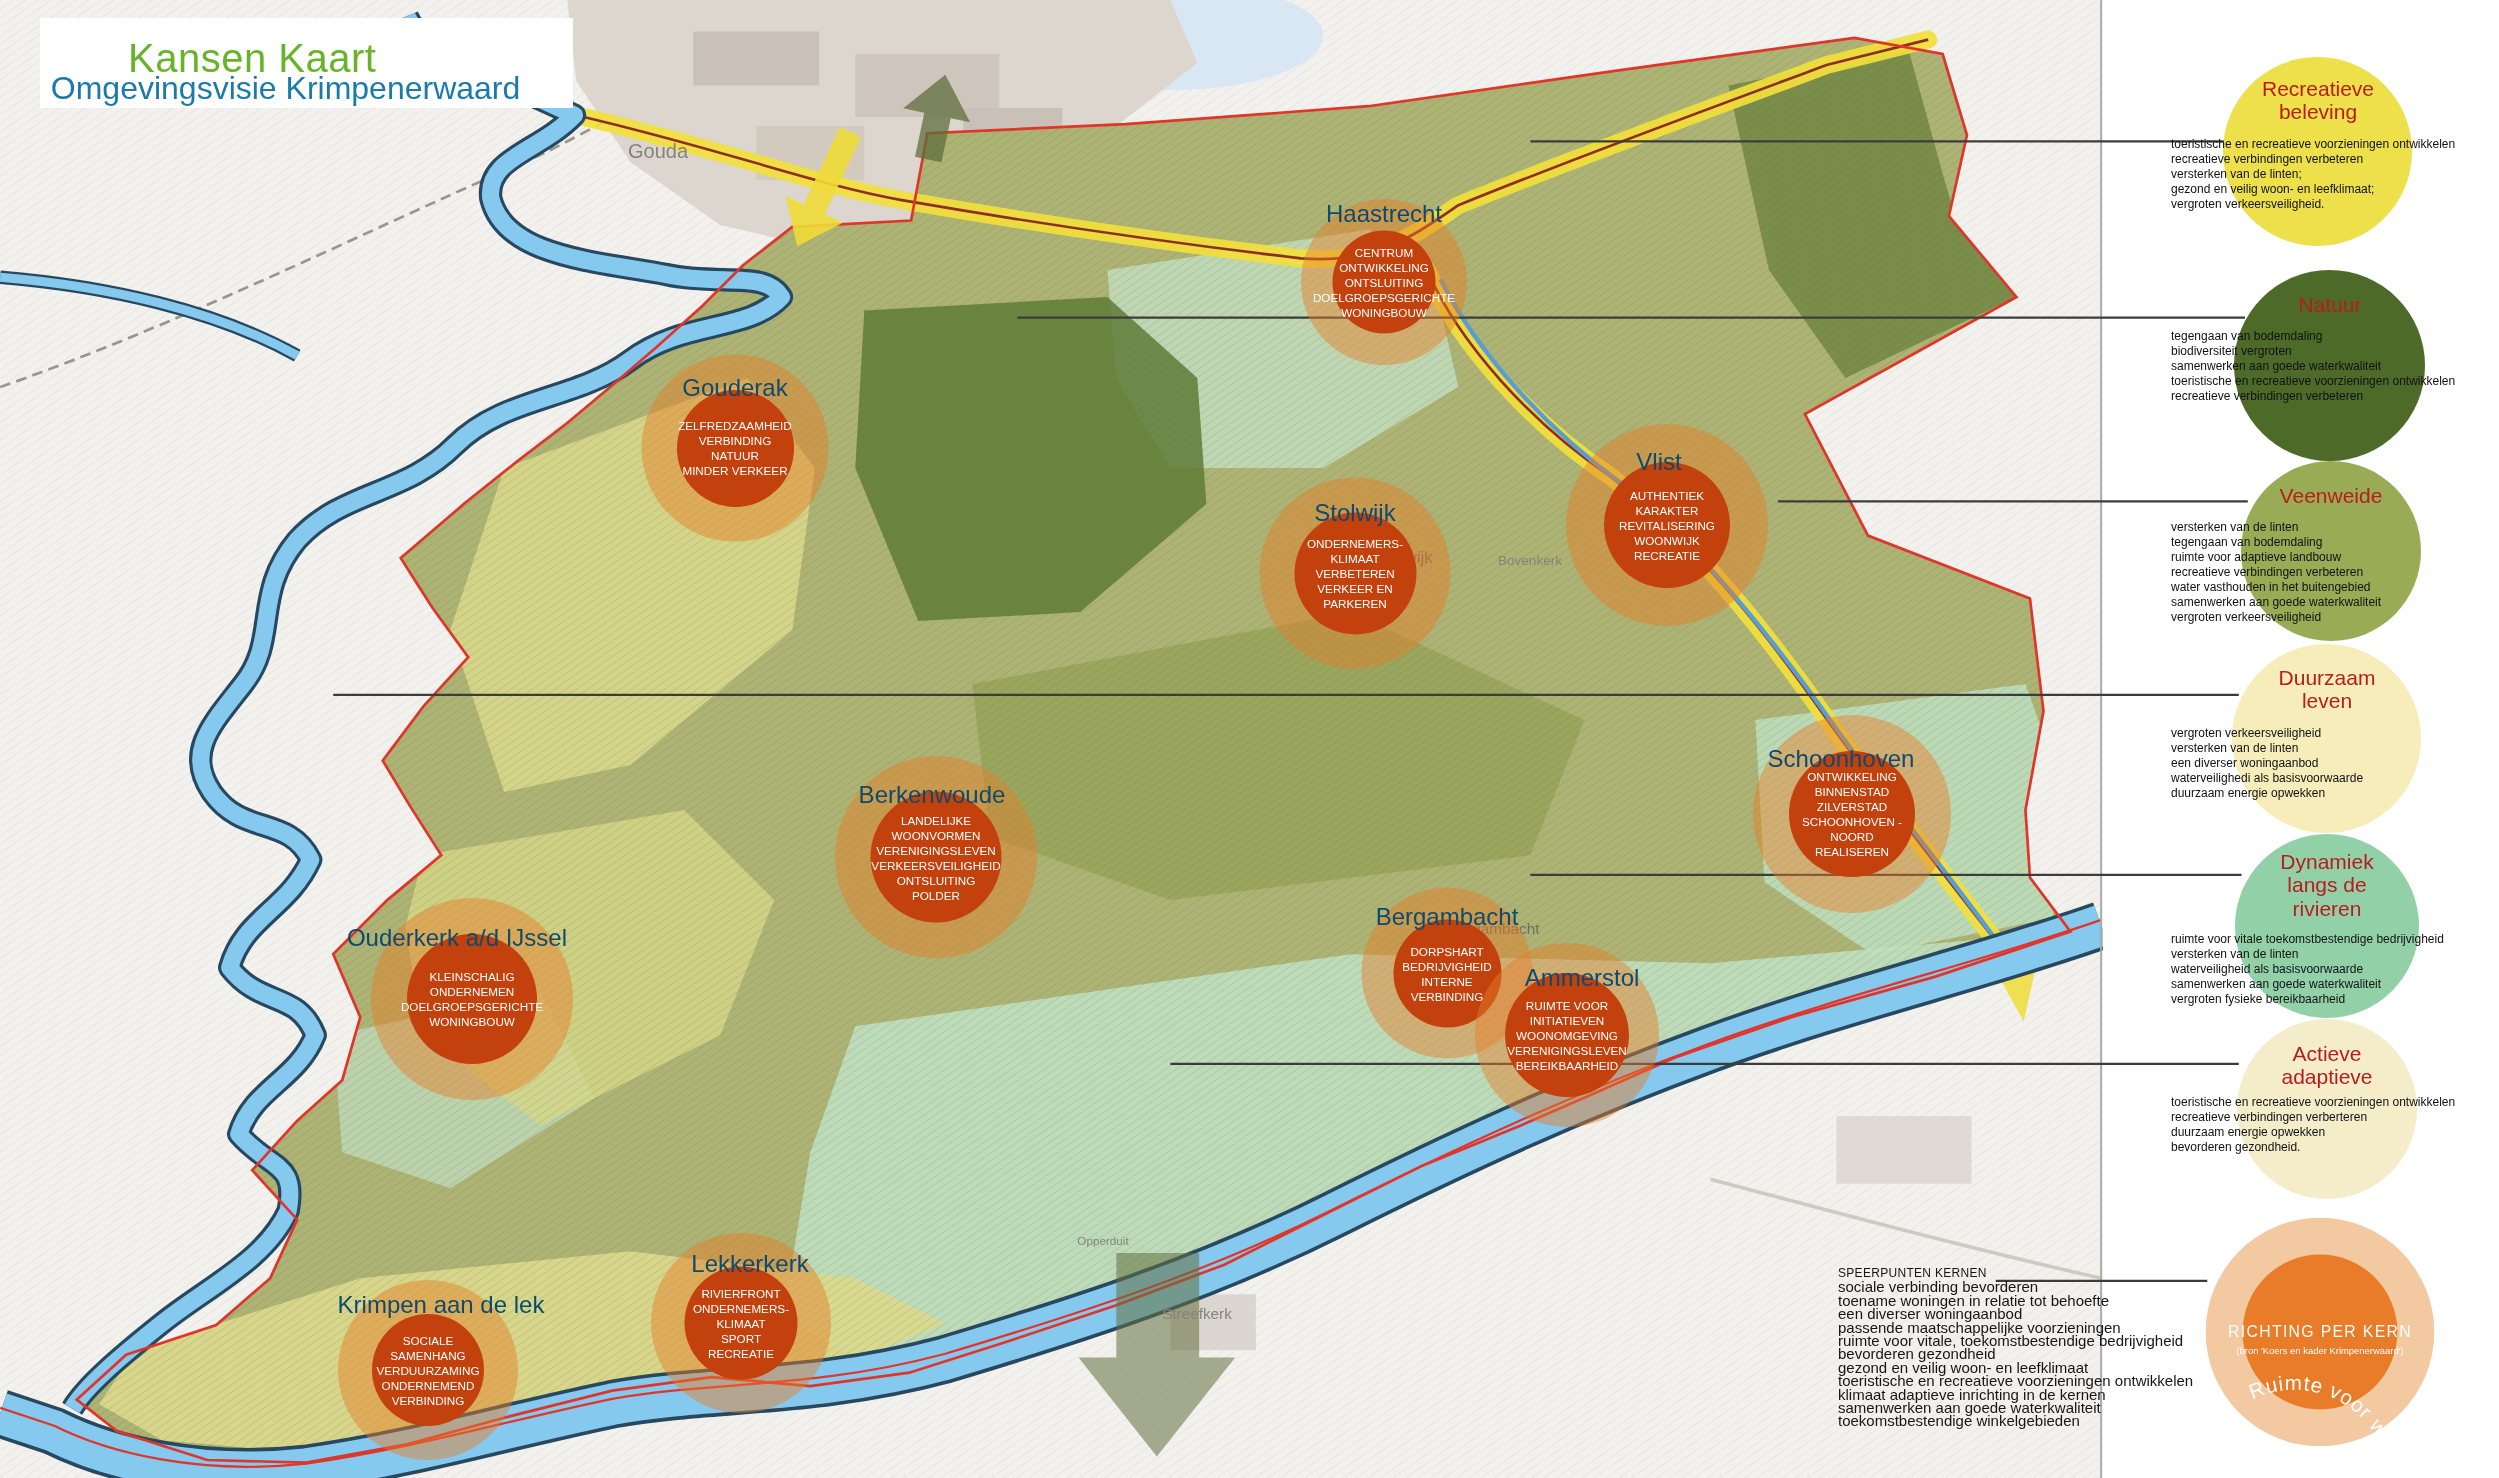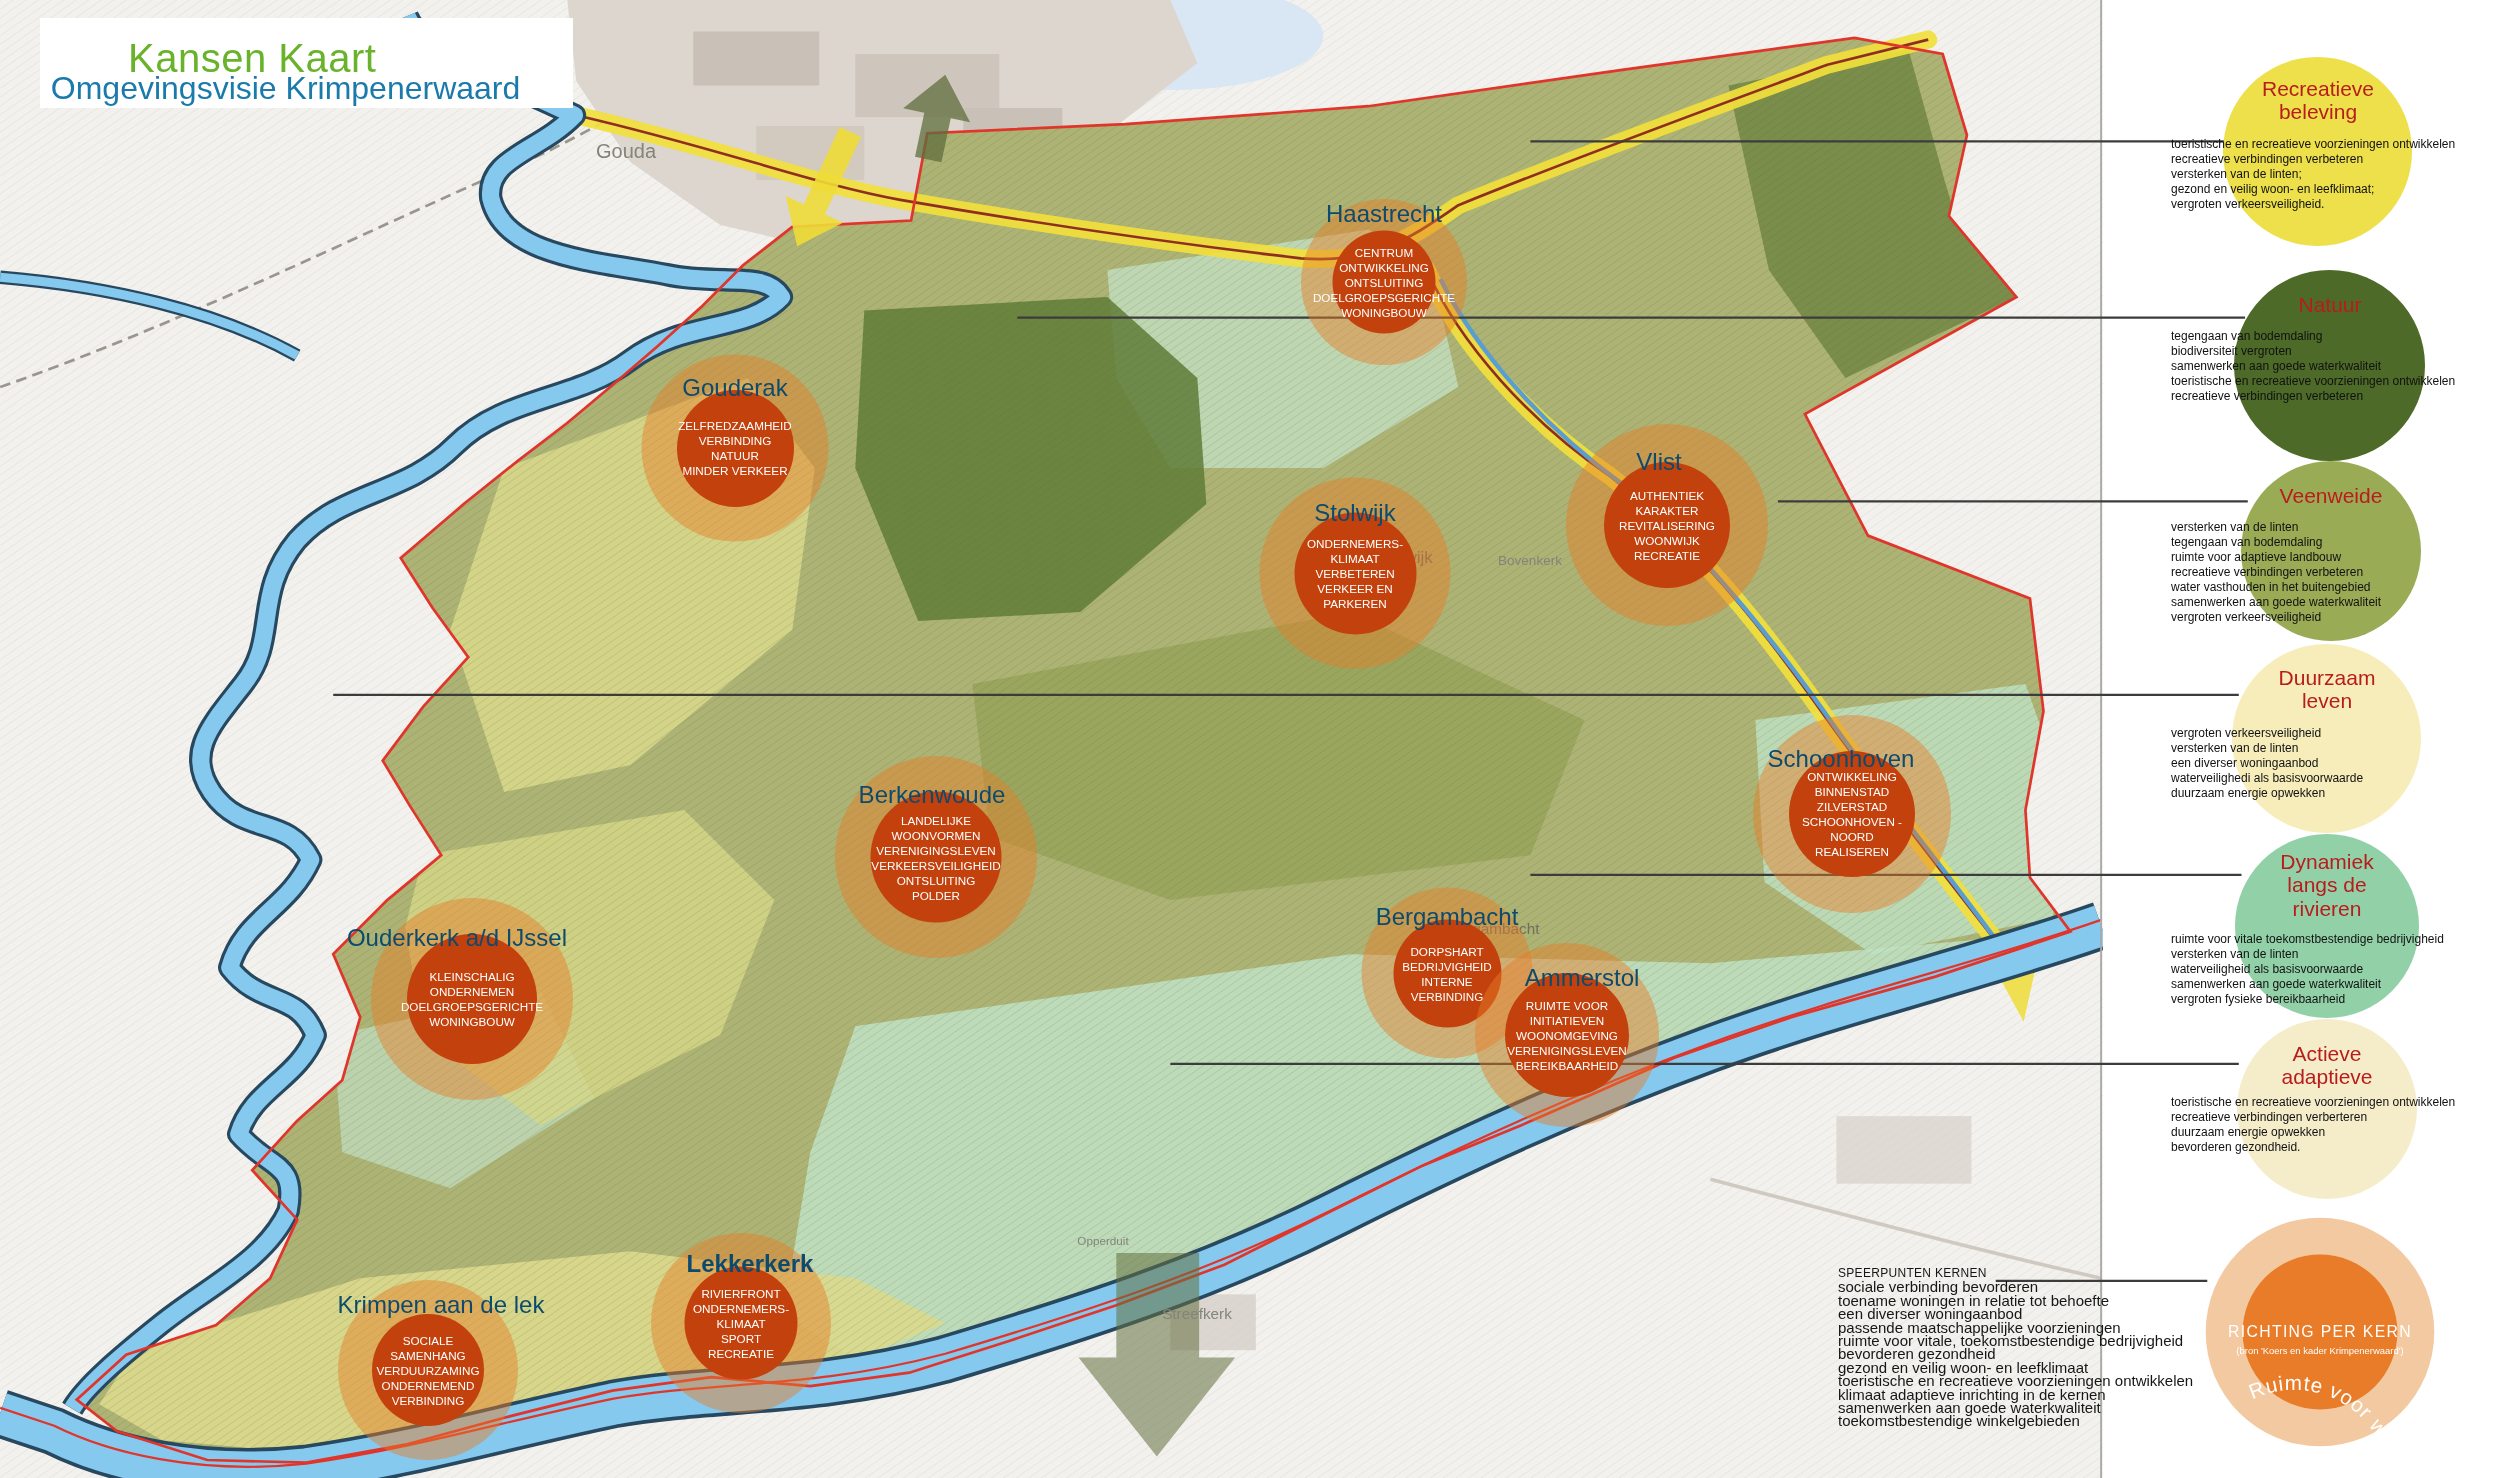--- a/index.html
+++ b/index.html
@@ -138,21 +138,21 @@
       <line x1="1300" y1="1182" x2="2487" y2="1182"></line>
       <line x1="2217" y1="1423" x2="2452" y2="1423"></line>
     </g>
   </svg>
 
   <div class="titlebox">
     <div class="title-main">Kansen Kaart</div>
     <div class="title-sub">Omgevingsvisie Krimpenerwaard</div>
   </div>
 
-  <span class="maplabel" style="left:626px;top:151px;font-size:20px;text-align:center;">Gouda</span>
+  <span class="maplabel" style="left:658px;top:151px;font-size:20px;text-align:center;">Gouda</span>
   <span class="maplabel" style="left:1404px;top:558px;font-size:17px;color:#6f6f62;">Stolwijk</span>
   <span class="maplabel" style="left:1530px;top:560px;font-size:13.5px;">Bovenkerk</span>
   <span class="maplabel" style="left:1494px;top:929px;font-size:15.3px;color:#6f6f62;">Bergambacht</span>
   <span class="maplabel" style="left:1197px;top:1314px;font-size:15.3px;">Streefkerk</span>
   <span class="maplabel" style="left:1103px;top:1240px;font-size:11.7px;">Opperduit</span>
 
   <div class="town" style="left:1384px;top:282px;width:166px;height:166px;">
     <div class="halo"></div>
     <div class="dot" style="width:103px;height:103px;">
       <div class="town-lines">CENTRUM
@@ -260,21 +260,21 @@
   <div class="town" style="left:741px;top:1323px;width:180px;height:180px;">
     <div class="halo"></div>
     <div class="dot" style="width:113px;height:113px;">
       <div class="town-lines">RIVIERFRONT
 ONDERNEMERS-
 KLIMAAT
 SPORT
 RECREATIE</div>
     </div>
   </div>
-  <div class="town-label" style="left:750px;top:1250px;font-weight:bold;">Lekkerkerk</div>
+  <div class="town-label" style="left:750px;top:1250px;">Lekkerkerk</div>
 
   <div class="town" style="left:428px;top:1370px;width:180px;height:180px;">
     <div class="halo"></div>
     <div class="dot" style="width:112px;height:112px;">
       <div class="town-lines">SOCIALE
 SAMENHANG
 VERDUURZAMING
 ONDERNEMEND
 VERBINDING</div>
     </div>

